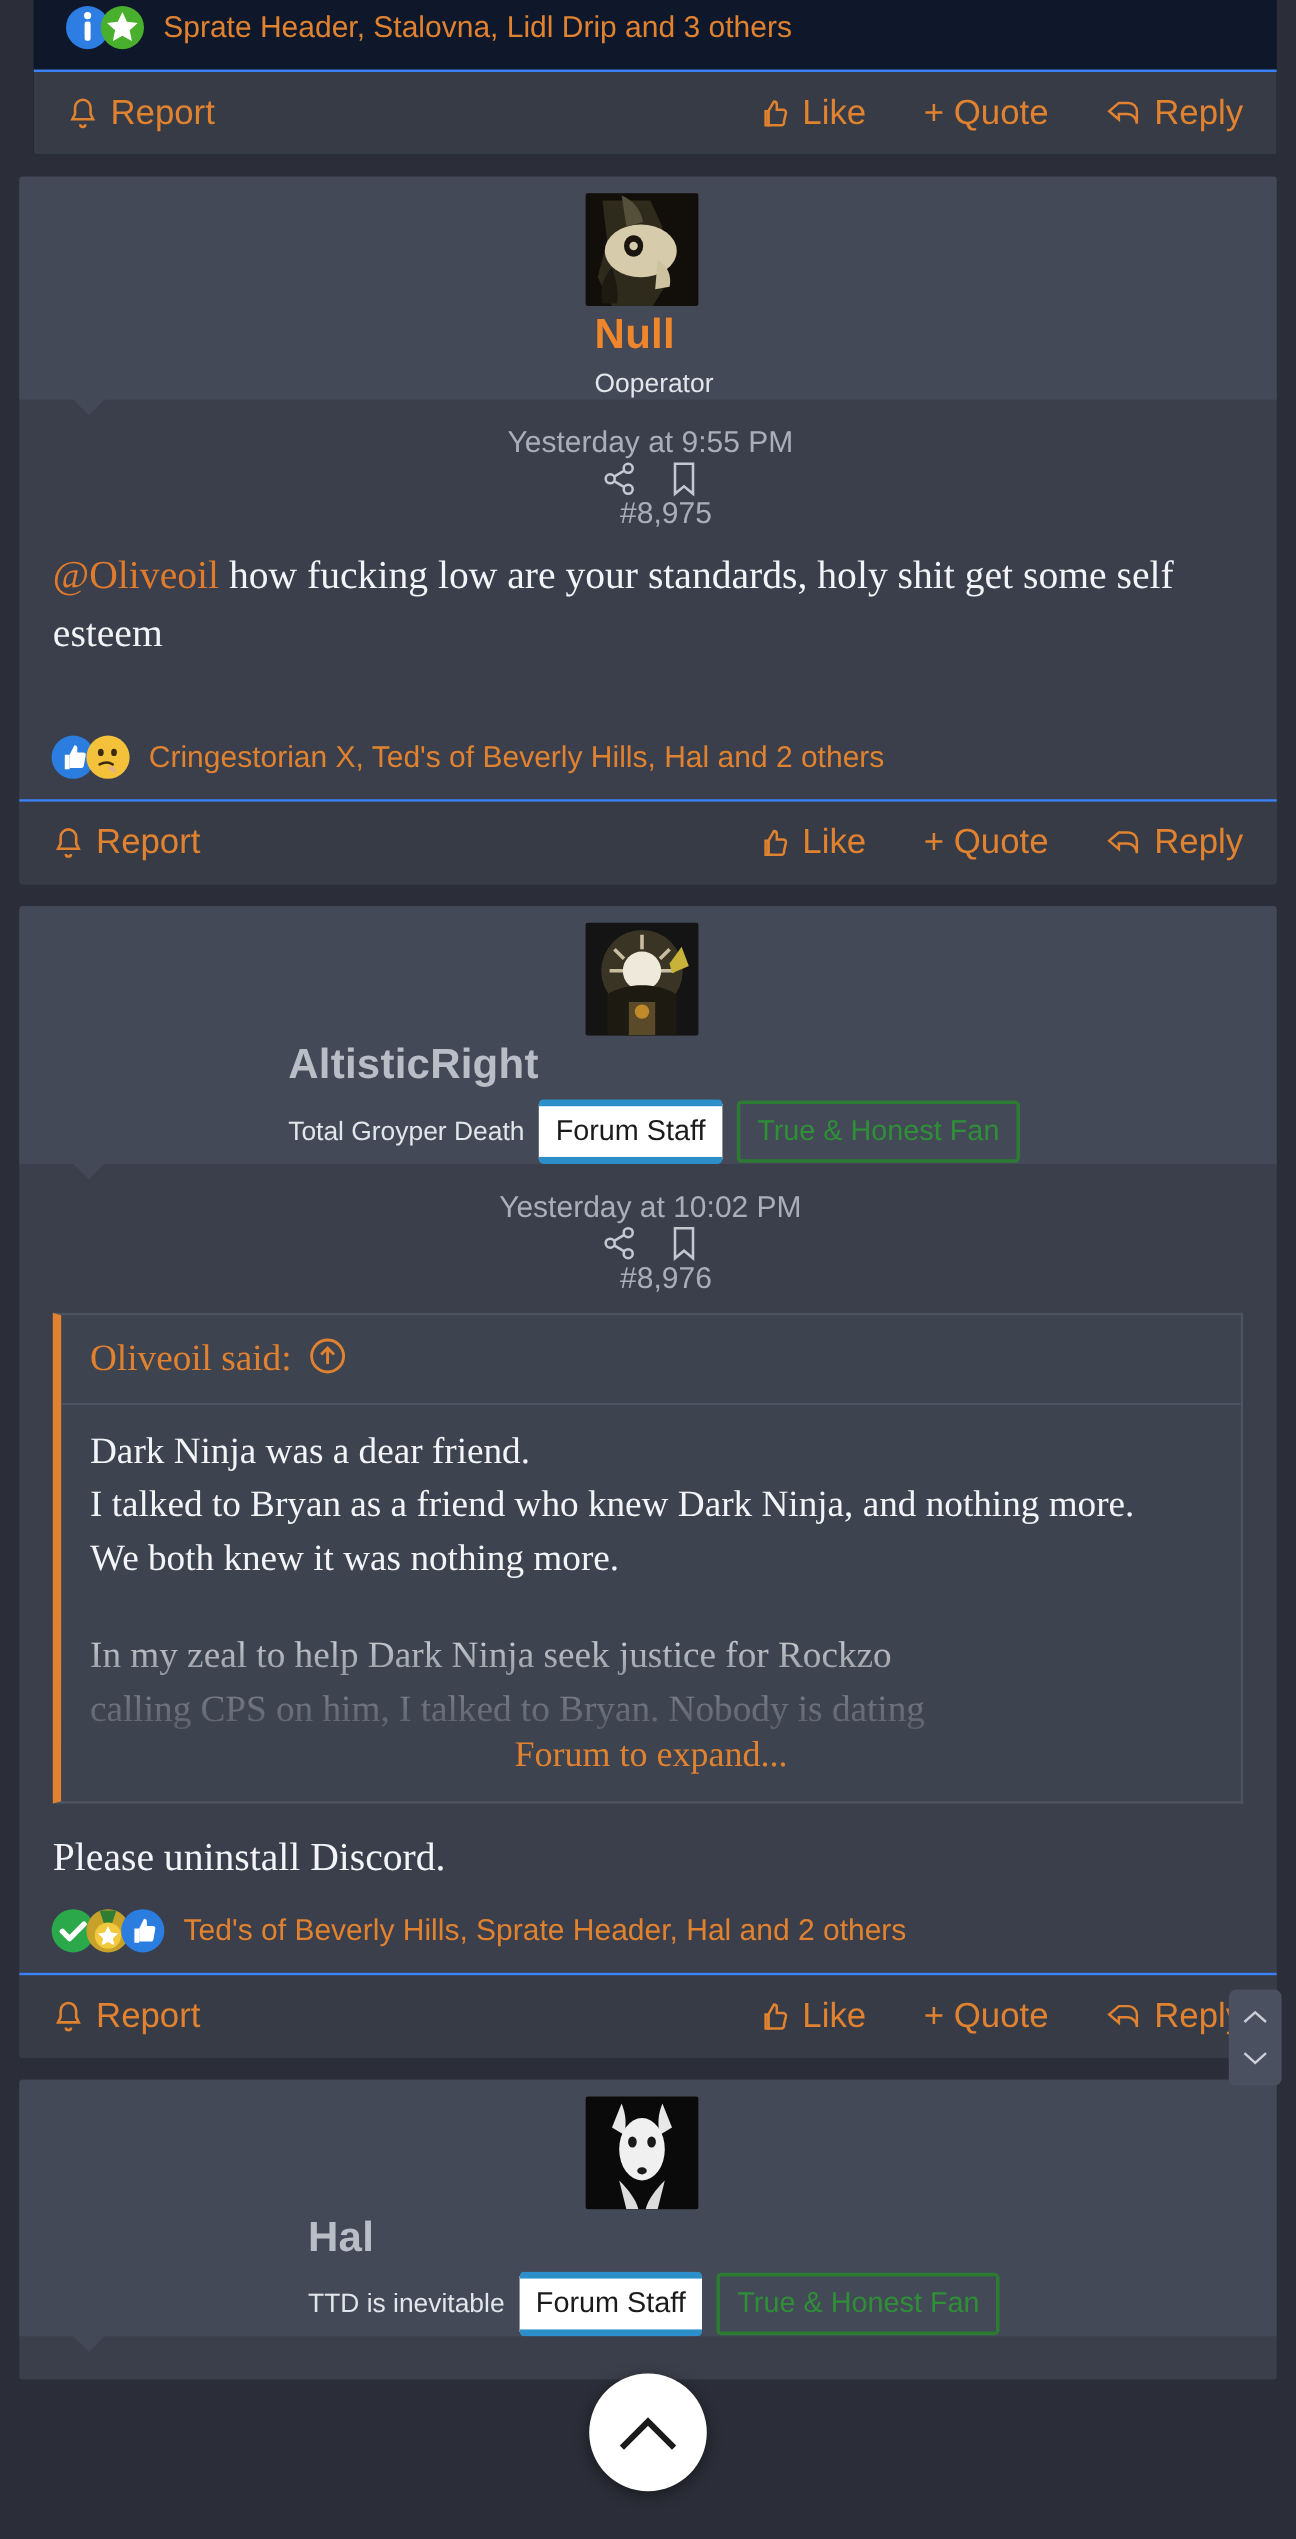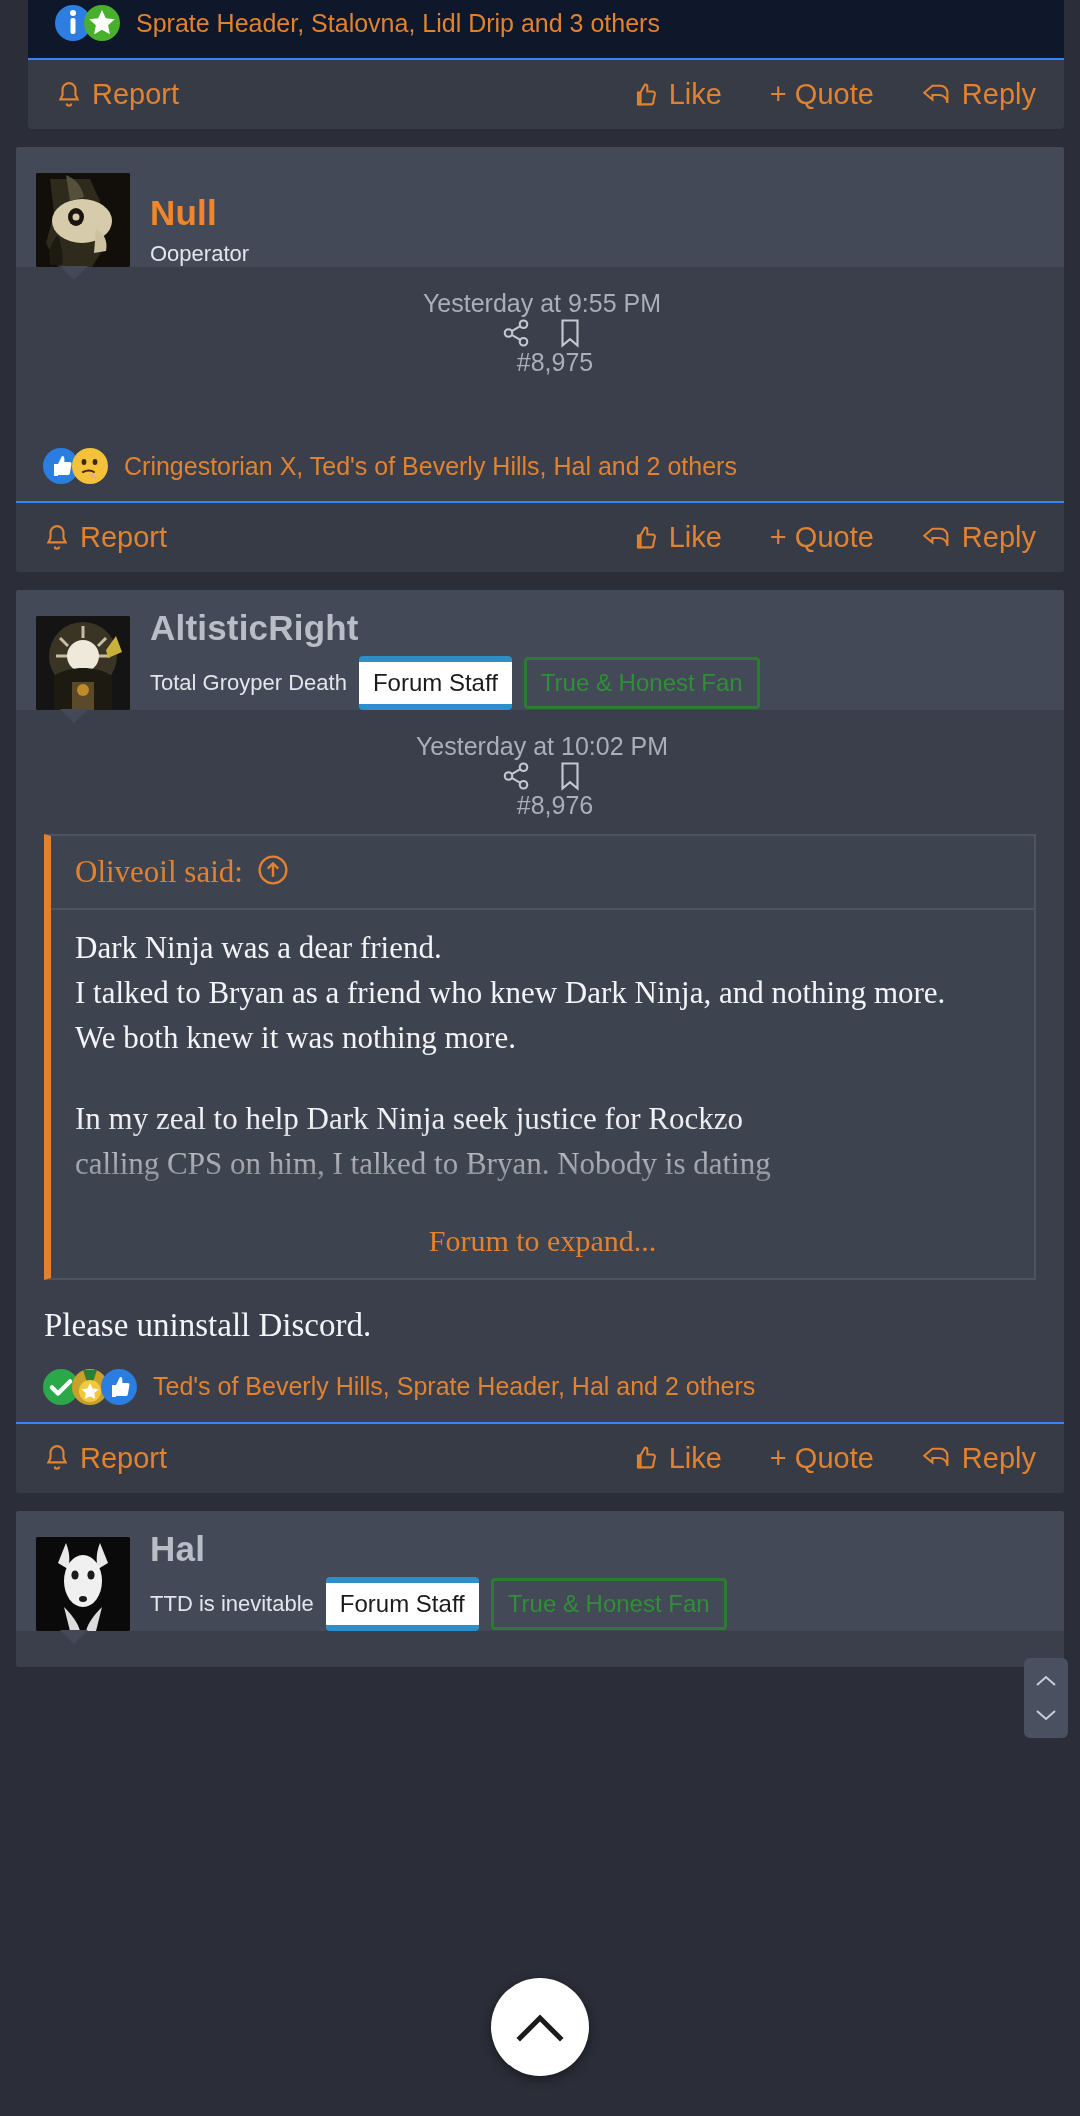--- a/index.html
+++ b/index.html
@@ -16,23 +16,24 @@
   .post {
     background: #3a3f4b;
     margin: 0 16px 18px 16px;
     border-radius: 3px;
     overflow: hidden;
   }
   .post-top {
     background: #434957;
     padding: 14px 10px 0 20px;
     display: flex;
-    align-items: flex-end;
+    align-items: center;
     position: relative;
     min-height: 120px;
+    flex-direction: column;
   }
   .avatar {
     width: 94px; height: 94px;
     flex: 0 0 94px;
     border-radius: 2px;
     background: #1a1a14;
     overflow: hidden;
     margin-right: 20px;
   }
   .avatar svg { display: block; width: 94px; height: 94px; }
@@ -164,21 +165,21 @@
     font-family: "Liberation Serif", serif;
     color: #e0822f;
     font-size: 31px;
   }
   .quote-body {
     padding: 16px 24px 0 24px;
     font-family: "Liberation Serif", serif;
     color: #f2f4f7;
     font-size: 31px;
     line-height: 1.45;
-    height: 368px;
+    height: 330px;
     overflow: hidden;
     position: relative;
   }
   .quote-body p { margin: 0; }
   .quote-gap { height: 36px; }
   .expand-fade {
     position: absolute;
     left: 0; right: 0; bottom: 0;
     height: 160px;
     background: linear-gradient(to bottom, rgba(62,67,80,0) 0%, rgba(62,67,80,.72) 48%, rgba(62,67,80,.97) 80%, #3e4350 100%);
@@ -320,20 +321,21 @@
         <span>
           <svg width="26" height="30" viewBox="0 0 20 24" fill="none" stroke="#c3c8d1" stroke-width="1.7">
               <path d="M4 2h12v20l-6-5-6 5z"></path>
             </svg>
         </span>
       </span>
       <span class="postnum">#8,975</span>
     </div>
 
     <div class="body">
+      <p><span class="mention">@Oliveoil</span><span> how fucking low are your standards, holy shit get some self esteem</span></p>
       <div class="spacer"></div>
     </div>
 
     <div class="reactions">
       <div class="emoji-stack">
         <span class="em">
           <svg viewBox="0 0 38 38">
               <circle cx="19" cy="19" r="18" fill="#2b7de0"></circle>
               <path d="M12 17h4v12h-4z" fill="#fff"></path>
               <path d="M16 17l4-8a2.4 2.4 0 0 1 2.4 2.4V15h5a2 2 0 0 1 2 2.4l-1.6 9a2 2 0 0 1-2 1.6H16z" fill="#fff"></path>

